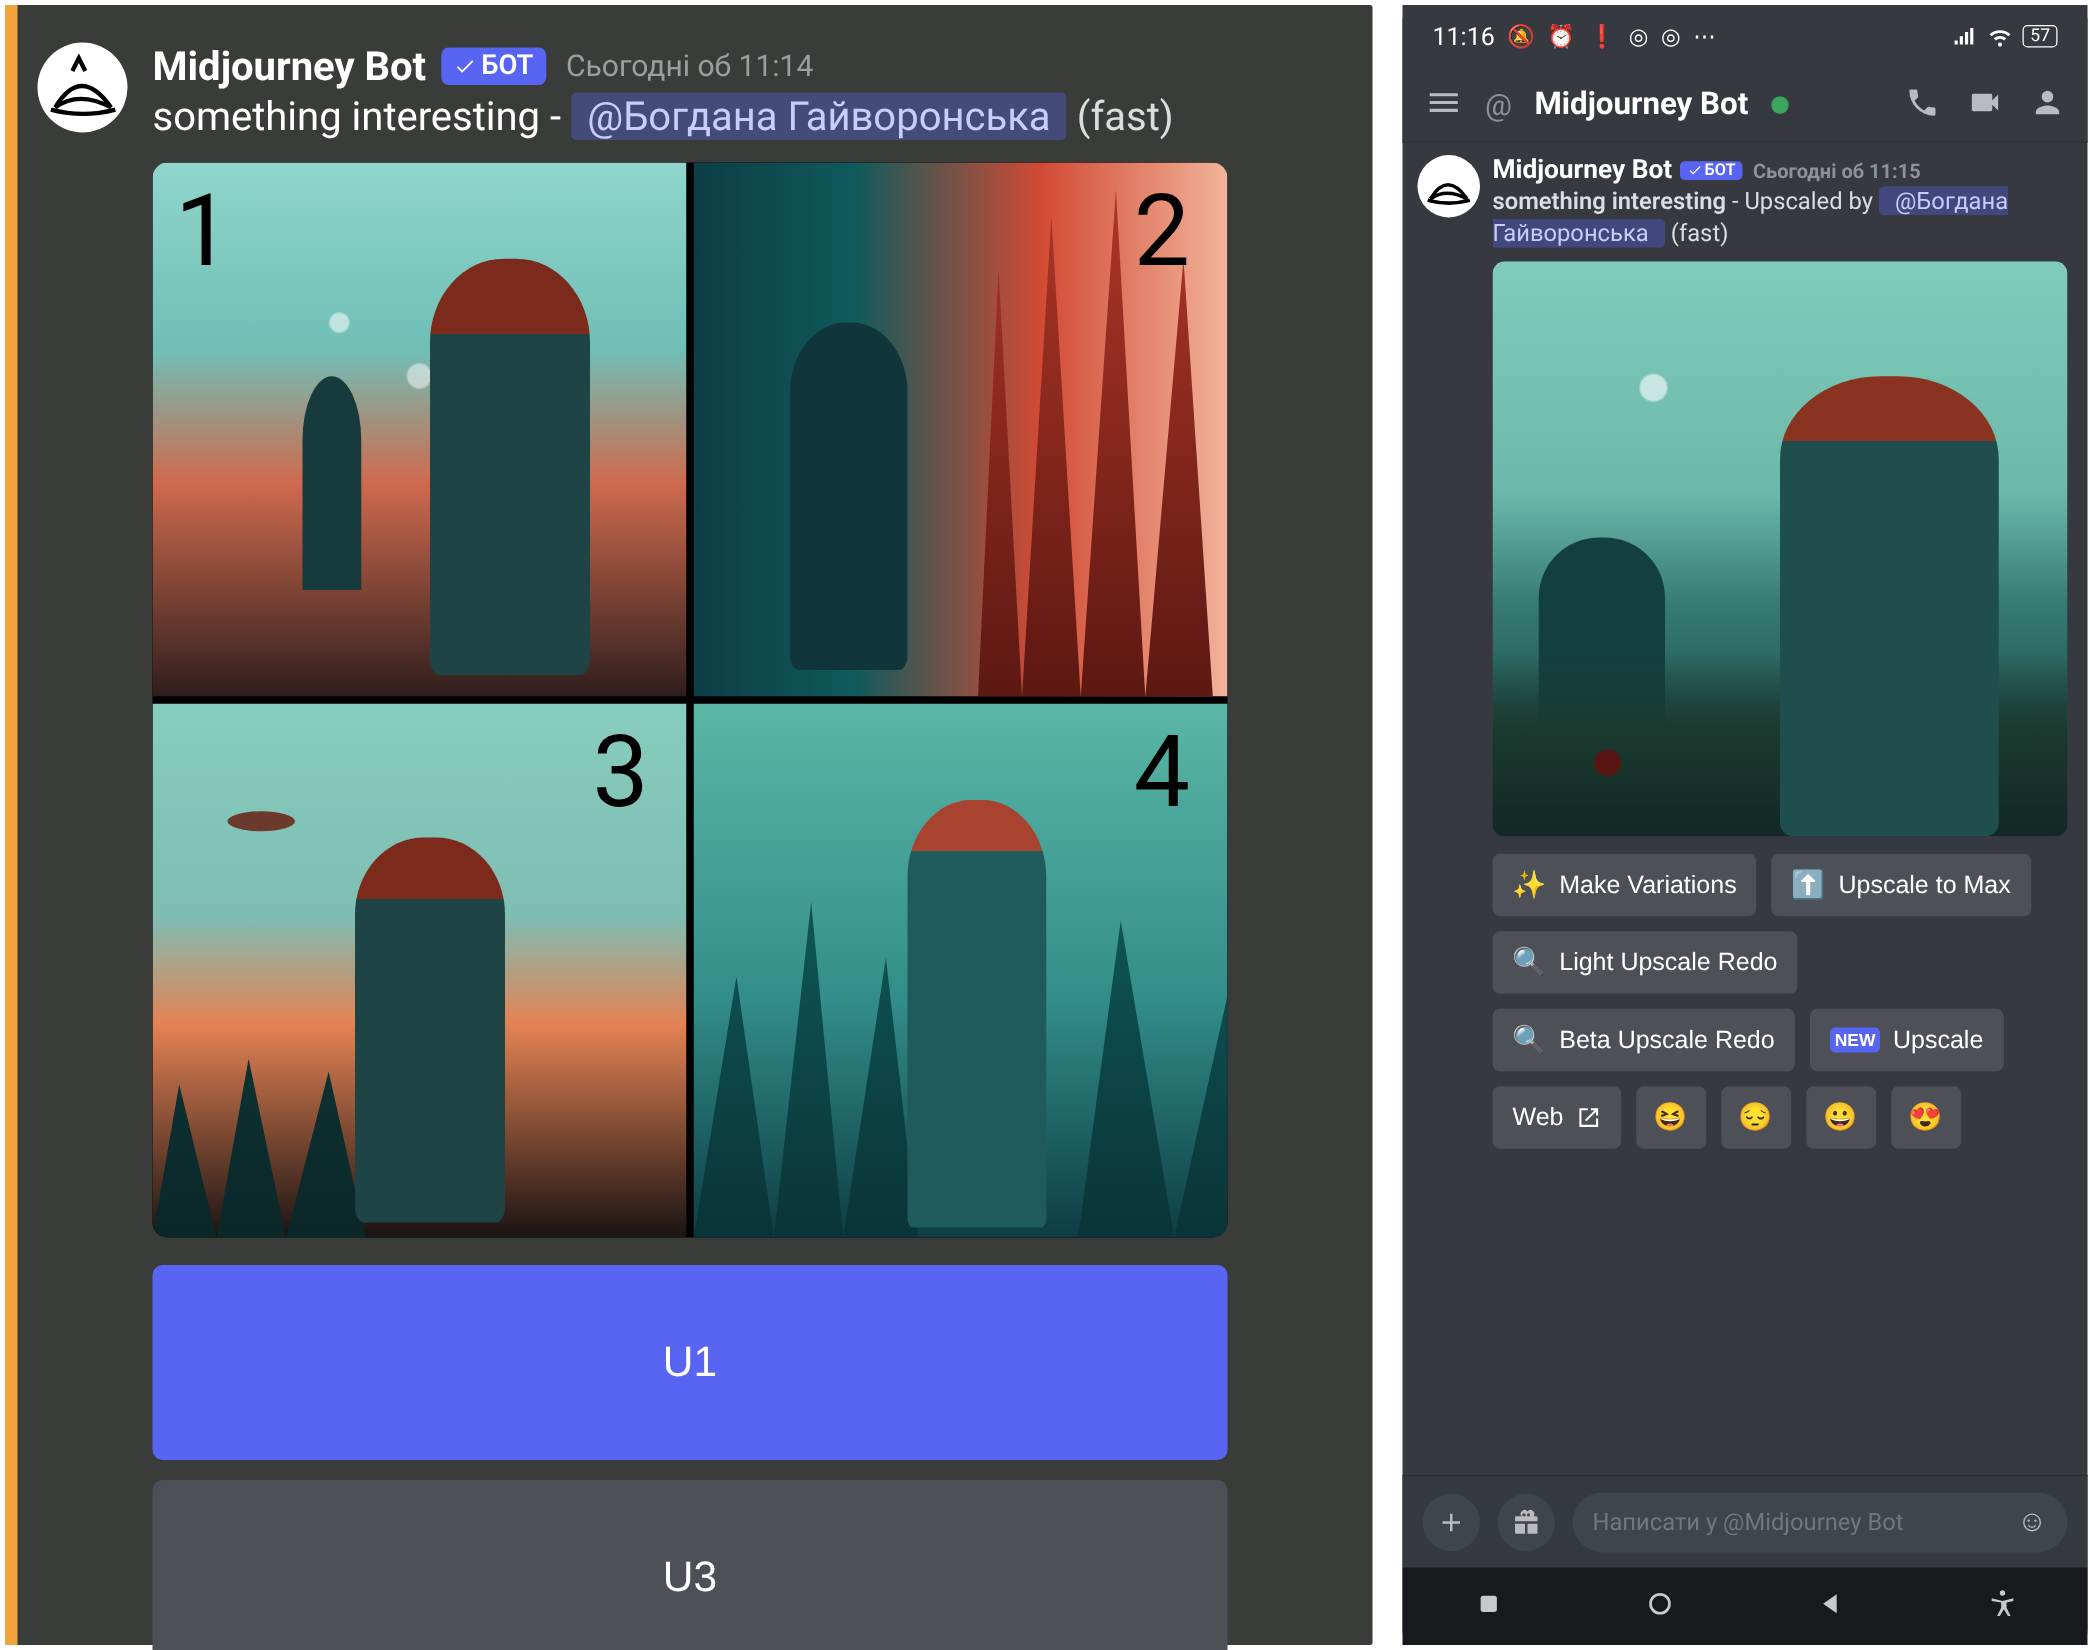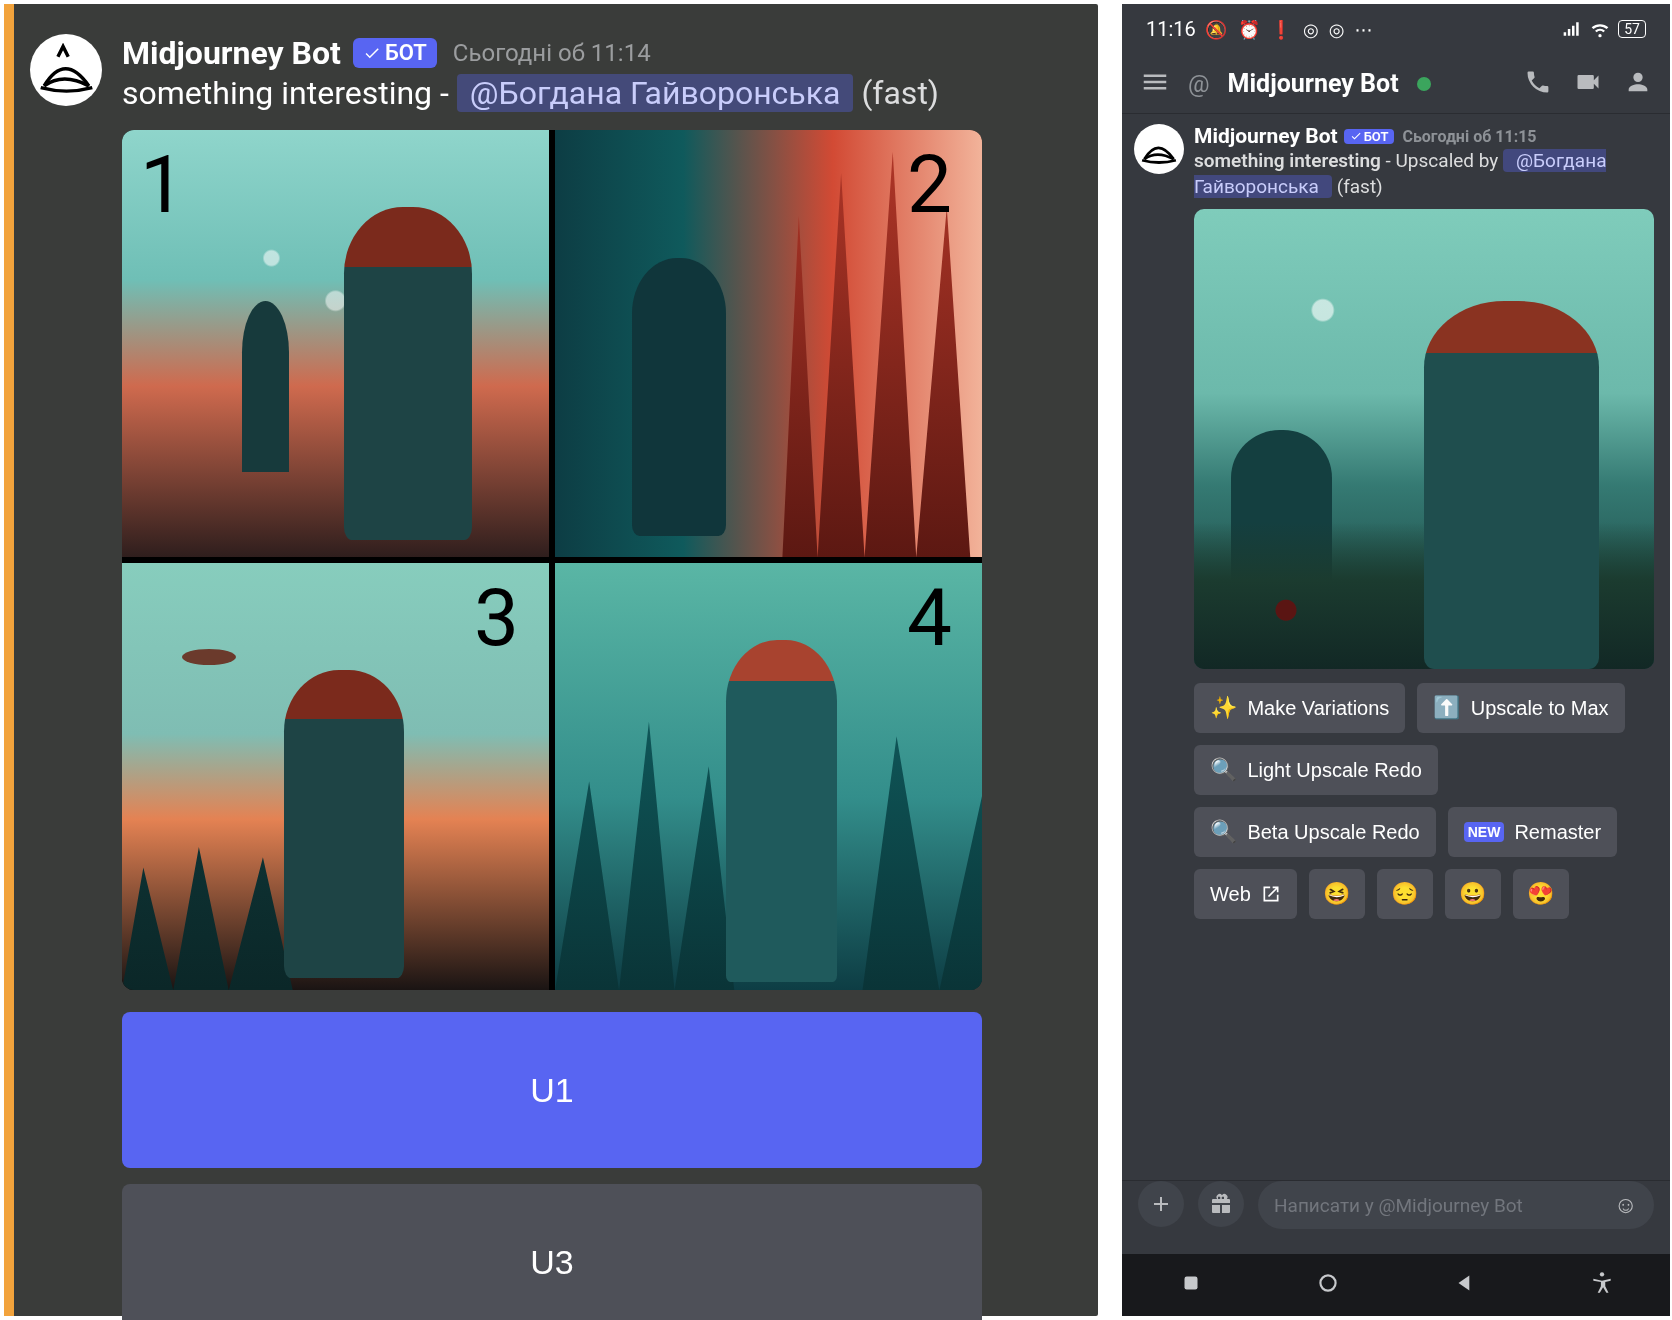--- a/index.html
+++ b/index.html
@@ -86,21 +86,21 @@
   .m-image::after{content:"";position:absolute;right:12%;bottom:0;width:38%;height:80%;background:linear-gradient(#8a3321 0 14%,#1f4e4e 14% 100%);border-radius:46% 46% 6% 6%/18% 18% 3% 3%;}
   .m-foliage{position:absolute;left:0;right:0;bottom:0;height:32%;background:
       radial-gradient(circle at 20% 60%,#5a1513 0 10px,transparent 11px),
       radial-gradient(circle at 70% 55%,#5a1513 0 9px,transparent 10px),
       linear-gradient(transparent,#1b3b2f 40%,#122825 100%);}
   .m-actions{margin:14px 16px 0 72px;display:flex;flex-wrap:wrap;gap:12px;}
   .m-btn{background:#4e5058;border:none;border-radius:6px;color:#fff;height:50px;padding:0 16px;font-size:20px;display:inline-flex;align-items:center;gap:10px;cursor:pointer;}
   .m-btn .emoji{font-size:22px;}
   .m-btn .badge{background:#5865f2;color:#fff;font-size:14px;font-weight:700;border-radius:4px;padding:2px 4px;}
   .m-btn.small{padding:0;width:56px;justify-content:center;}
-  .composer{margin-top:auto;height:74px;display:flex;gap:14px;padding:0 16px;background:#36393f;border-top:1px solid #2a2c31;}
+  .composer{margin-top:auto;height:74px;display:flex;align-items:center;gap:14px;padding:0 16px;background:#36393f;border-top:1px solid #2a2c31;}
   .circ{width:46px;height:46px;border-radius:50%;background:#40444b;display:flex;align-items:center;justify-content:center;color:#b9bbbe;}
   .circ svg{width:24px;height:24px;fill:#b9bbbe;}
   .composer-input{flex:1;height:48px;background:#40444b;border-radius:24px;display:flex;align-items:center;padding:0 16px;color:#72767d;font-size:19px;justify-content:space-between;}
   .navbar{height:62px;background:#18191c;display:flex;align-items:center;justify-content:space-around;}
   .navbar svg{width:26px;height:26px;fill:#c7c9cc;}
 </style>
 </head>
 <body>
 
 <div class="stage">
@@ -258,21 +258,21 @@
       <button class="m-btn" style="flex-basis:100%;max-width:max-content">
           <span class="emoji">🔍</span>
           <span>Light Upscale Redo</span>
         </button>
       <button class="m-btn">
           <span class="emoji">🔍</span>
           <span>Beta Upscale Redo</span>
         </button>
       <button class="m-btn">
           <span class="badge">NEW</span>
-          <span>Remaster</span>
+          <span>Upscale</span>
         </button>
       <button class="m-btn">
           <span>Web</span>
           <svg width="20" height="20" viewBox="0 0 24 24" fill="#fff">
             <path d="M14 3v2h3.6l-9.3 9.3 1.4 1.4L19 6.4V10h2V3zM5 5h6V3H3v18h18v-8h-2v6H5z"></path>
           </svg>
         </button>
       <button class="m-btn small">
           <span class="emoji">😆</span>
         </button>

